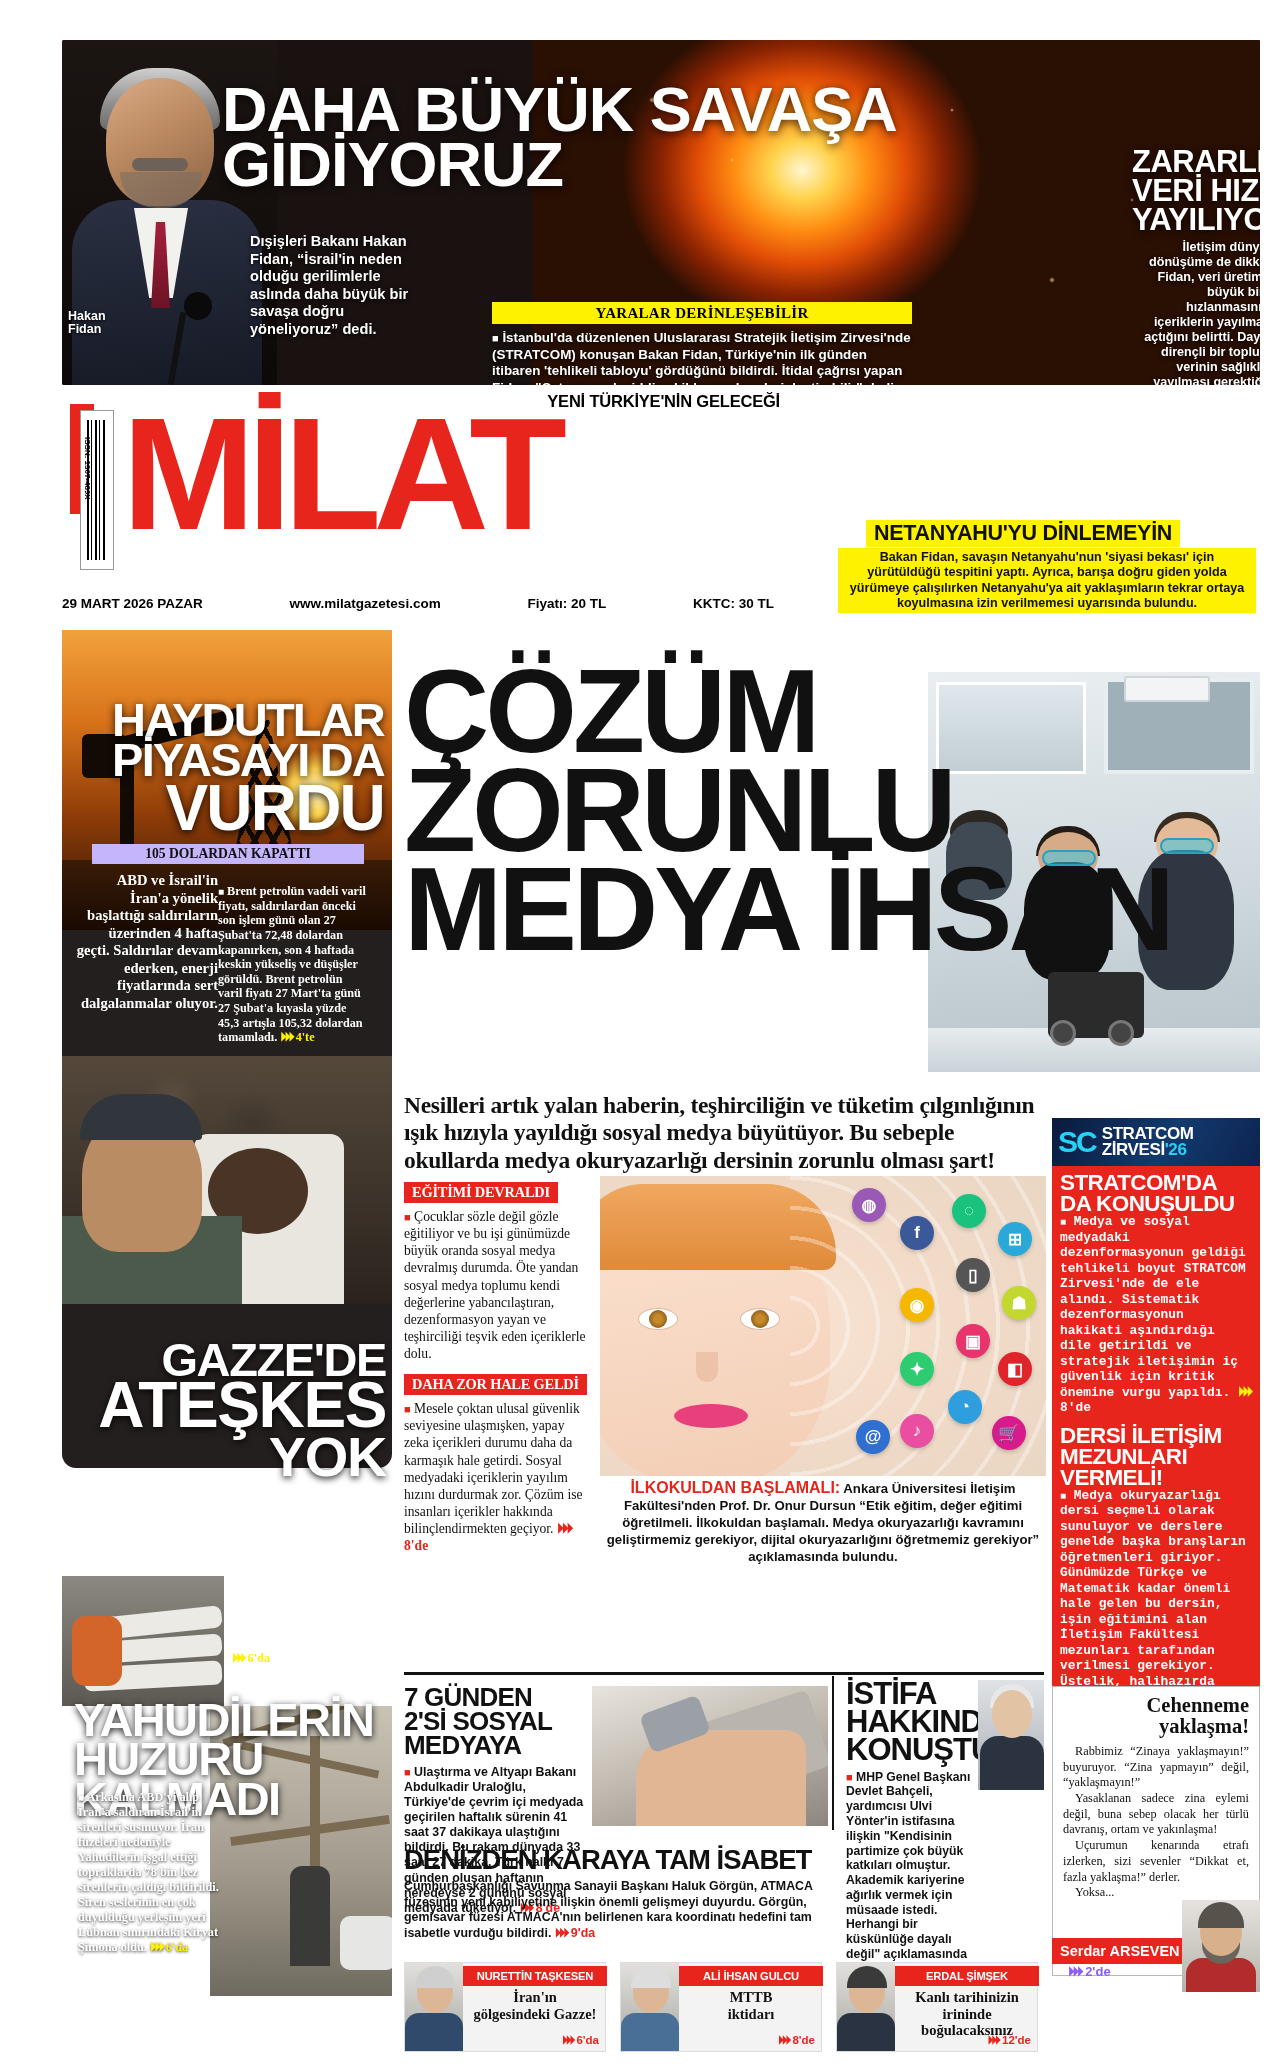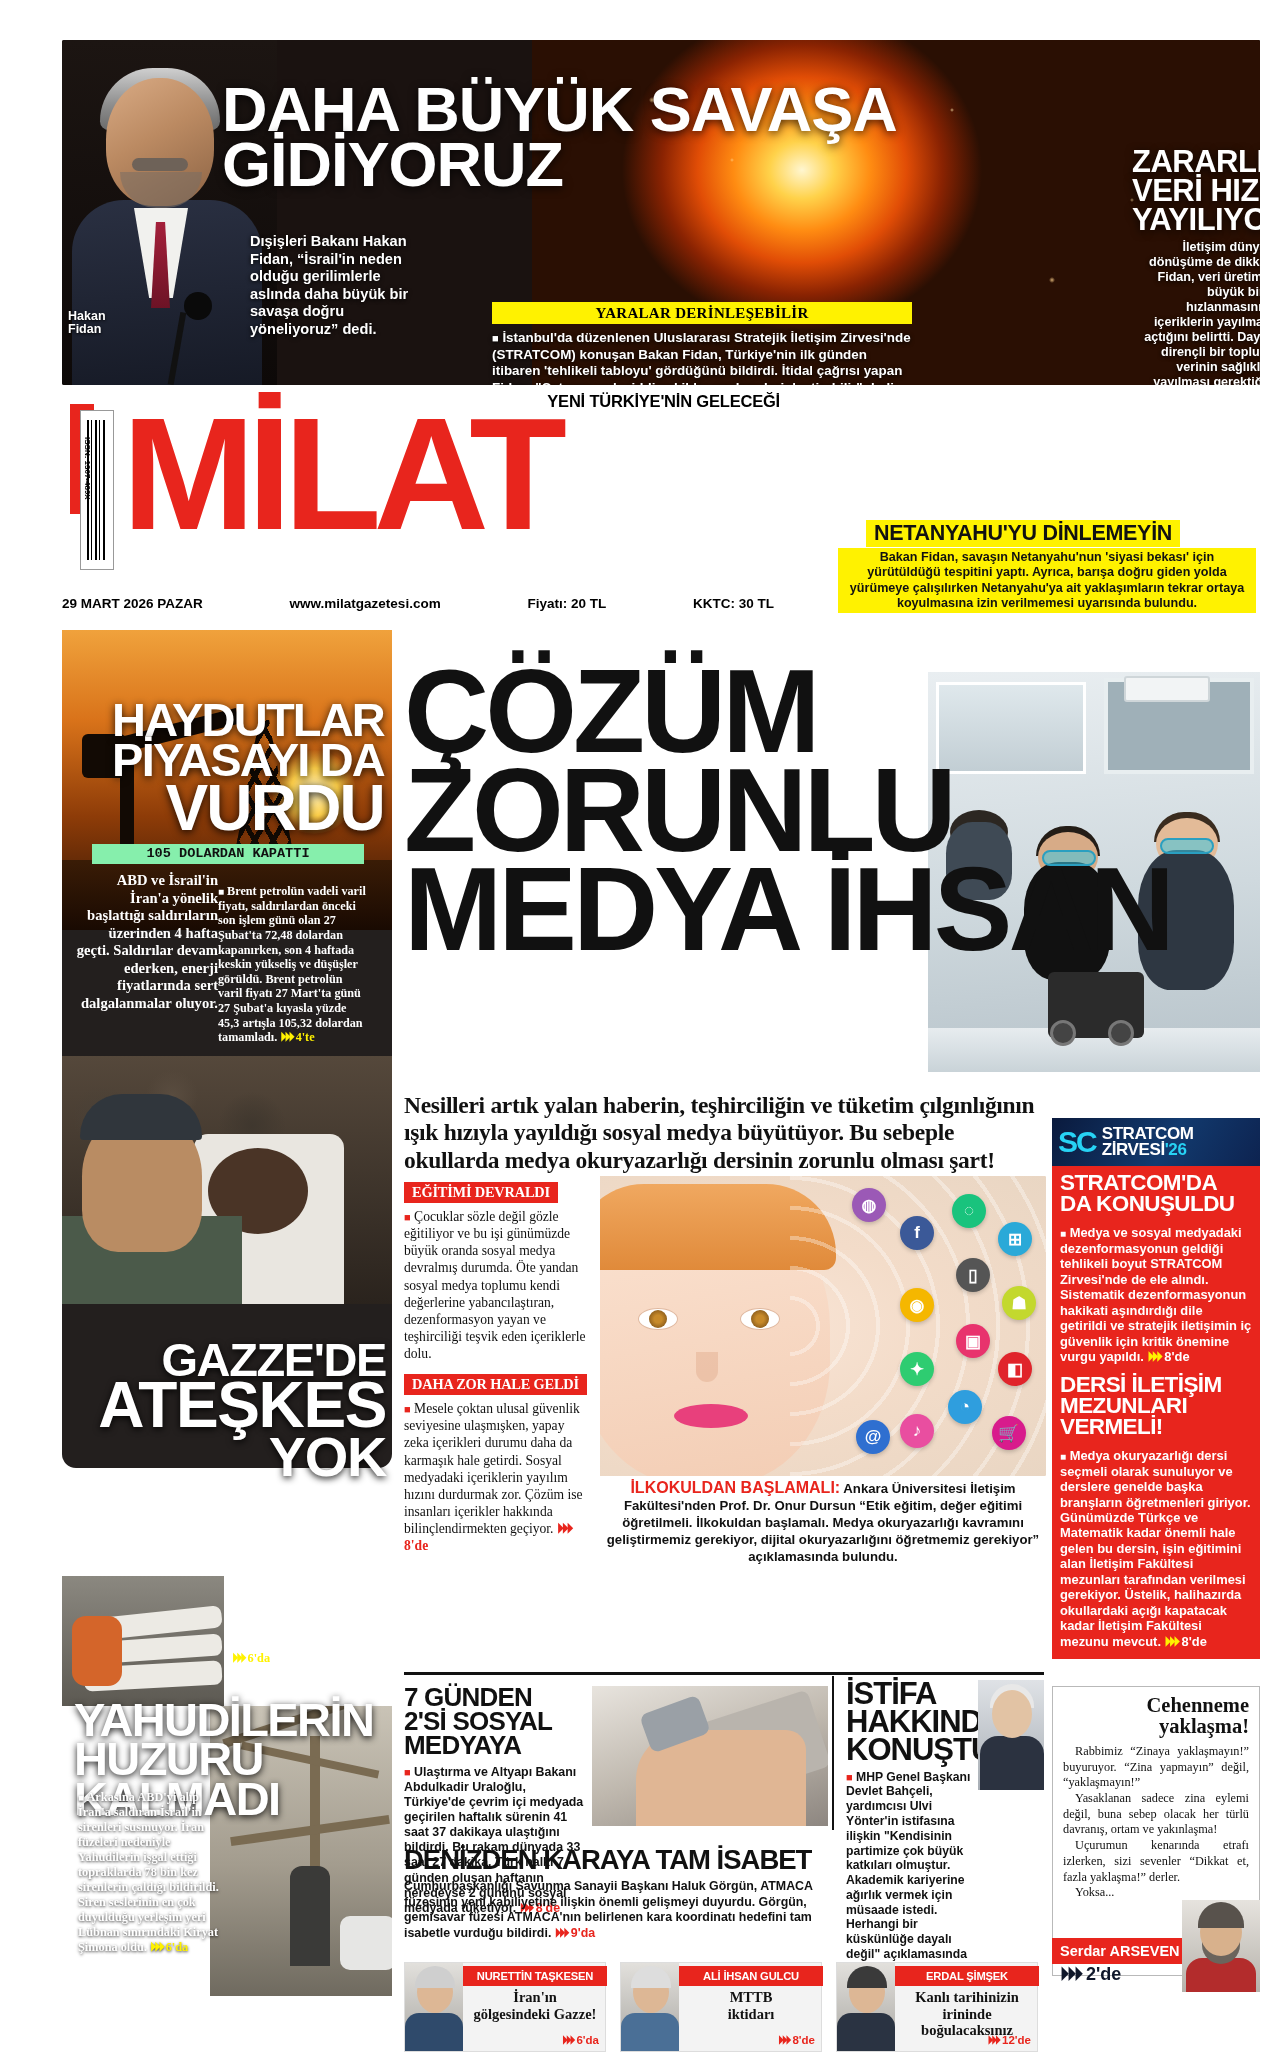--- a/index.html
+++ b/index.html
@@ -223,21 +223,21 @@
     display:flex; align-items:center; padding-left:6px; gap:6px;
   }
   .sc-mark { font-size:30px; font-weight:800; color:#27d3f5; letter-spacing:-2px; line-height:1; }
   .sc-txt { color:#fff; font-size:17px; font-weight:800; line-height:.96; letter-spacing:-.4px;}
   .sc-txt .yr { color:#27d3f5; }
   .strat-body { background:#e8251d; padding:6px 8px 10px; }
   .strat-h {
     color:#fff; font-size:22.5px; font-weight:800; line-height:.94; letter-spacing:-.6px;
   }
   .strat-p {
-    color:#fff; font-size:12.9px; font-weight:700; line-height:1.2; margin-top:11px;
+    color:#fff; font-size:12.9px; font-weight:700; line-height:1.2; margin-top:0;font-family:Liberation Mono, monospace;
   }
   .wsq{color:#fff;font-size:10px;}
   .pgw{color:#fff;font-weight:800;}
   .oil-photo {
     position:absolute; left:62px; top:630px; width:330px; height:300px;
     overflow:hidden; background:#3a1f0a;
   }
   .oil-sky{position:absolute;inset:0;background:linear-gradient(180deg,#f0a23c 0%,#d9731a 30%,#8e3c08 62%,#2a1205 100%);}
   .oil-sun{position:absolute;left:210px;top:120px;width:84px;height:84px;border-radius:50%;
     background:radial-gradient(circle,#fff3c4 0%,#ffd14a 40%,rgba(255,160,40,0) 72%);}
@@ -259,22 +259,22 @@
   .l-head .a{font-size:47px;display:block;}
   .l-head .b{font-size:47px;display:block;}
   .l-head .c{font-size:64px;display:block;}
 
   .left-dark {
     position:absolute; left:62px; top:836px; width:330px; height:632px;
     background:#231f1e; border-radius:0 0 14px 14px;
   }
   .yellow-bar {
     position:absolute; left:92px; top:844px; width:272px; height:20px;
-    background:#86efac; color:#111; font-size:13.6px; font-weight:800;
-    text-align:center; line-height:20px; font-family:Liberation Mono, monospace;
+    background:#c4b5fd; color:#111; font-size:13.6px; font-weight:800;
+    text-align:center; line-height:20px; font-family:Liberation Serif, serif;
   }
   .two-col {
     position:absolute; left:76px; top:872px; width:300px;
     display:flex; gap:0;
   }
   .tc-a { width:142px; color:#fff; font-size:14.6px; font-weight:700; line-height:1.2; text-align:right;
     font-family:"Liberation Serif", serif; }
   .tc-b { width:148px; color:#fff; font-size:12.2px; font-weight:800; line-height:1.2;
     font-family:"Liberation Serif", serif;margin-top:12px; }
 
@@ -371,21 +371,21 @@
   }
   .ceh-title { text-align:right; font-size:20.5px; font-weight:700; line-height:1.02; color:#111;
     font-family:"Liberation Serif", serif;}
   .ceh-body { margin-top:7px; font-size:12.3px; line-height:1.28; color:#111; text-align:justify;
     font-family:"Liberation Serif", serif;}
   .ceh-body p{ text-indent:12px; }
   .arseven-bar {
     position:absolute; left:1052px; top:1938px; width:136px; height:26px;
     background:#e8251d; color:#fff; font-size:14.5px; font-weight:800; line-height:26px; padding-left:8px;
   }
-  .arseven-pg { position:absolute; left:1052px; top:1964px; width:136px; color:#0f172a; font-size:18px; font-weight:800; padding-left:8px;}
+  .arseven-pg { position:absolute; left:1052px; top:1964px; width:136px; color:#8b5cf6; font-size:13px; font-weight:800; padding-left:16px;}
   .arseven-photo{position:absolute;left:1182px;top:1900px;width:78px;height:92px;overflow:hidden;background:#dcd9d4;}
   .av-bg{position:absolute;inset:0;background:linear-gradient(180deg,#e6e3de,#b6b2ab);}
   .av-head{position:absolute;left:18px;top:8px;width:42px;height:48px;border-radius:50%;background:#d8b18c;}
   .av-hair{position:absolute;left:16px;top:2px;width:46px;height:26px;border-radius:24px 24px 0 0;background:#58524c;}
   .av-beard{position:absolute;left:20px;top:36px;width:38px;height:28px;border-radius:0 0 20px 20px;background:#6b645c;}
   .av-suit{position:absolute;left:4px;top:58px;width:70px;height:40px;background:#b32c2c;border-radius:16px 16px 0 0;}
 
   
   .col-strip { position:absolute; left:404px; top:1962px; width:636px; display:flex; gap:14px; }
   .col-card { width:202px; height:90px; position:relative; background:#f3f3f3; border:1px solid #ddd; }

